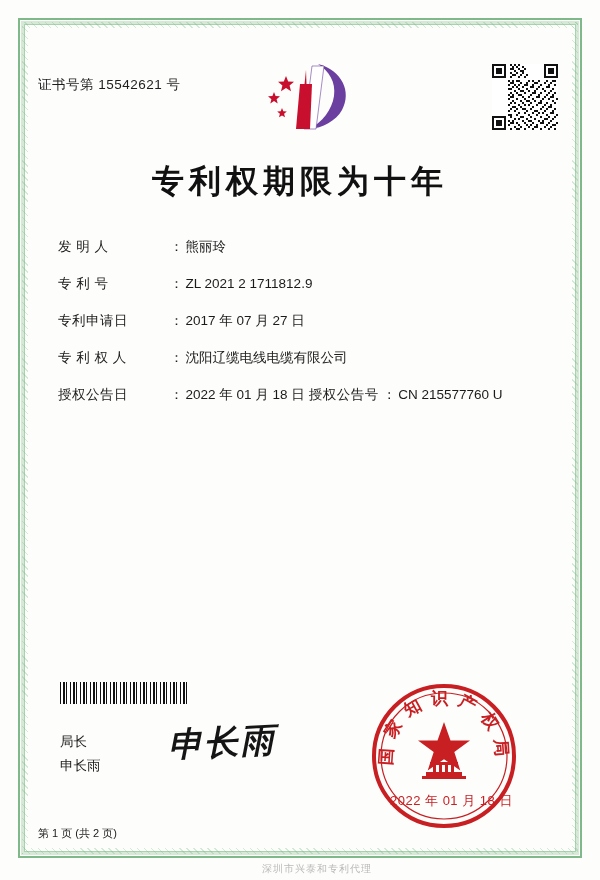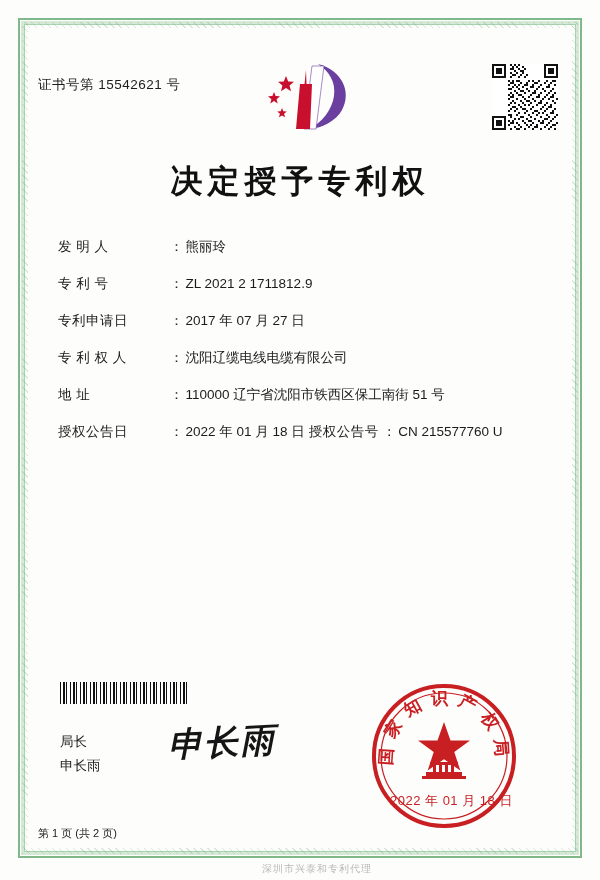--- a/index.html
+++ b/index.html
@@ -439,21 +439,21 @@
             <rect x="12" y="32" width="2" height="1"></rect>
             <rect x="16" y="32" width="1" height="1"></rect>
             <rect x="20" y="32" width="1" height="1"></rect>
             <rect x="24" y="32" width="1" height="1"></rect>
             <rect x="28" y="32" width="1" height="1"></rect>
             <rect x="31" y="32" width="1" height="1"></rect>
         </g>
       </svg>
     </div>
 
-    <div class="title">决定授予专利权</div>
+    <div class="title">专利权期限为十年</div>
 
     <div class="fields">
 
 
       <div class="field-row">
         <span class="field-label">发 明 人</span>
         <span class="field-colon">：</span>
         <span class="field-value">熊丽玲</span>
       </div>
 
@@ -468,25 +468,20 @@
         <span class="field-colon">：</span>
         <span class="field-value">2017 年 07 月 27 日</span>
       </div>
 
       <div class="field-row">
         <span class="field-label">专 利 权 人</span>
         <span class="field-colon">：</span>
         <span class="field-value">沈阳辽缆电线电缆有限公司</span>
       </div>
 
-      <div class="field-row">
-        <span class="field-label">地 址</span>
-        <span class="field-colon">：</span>
-        <span class="field-value">110000 辽宁省沈阳市铁西区保工南街 51 号</span>
-      </div>
 
       <div class="field-row">
         <span class="field-label">授权公告日</span>
         <span class="field-colon">：</span>
         <span class="field-value">2022 年 01 月 18 日</span>
         <span class="sec-label">授权公告号</span>
         <span class="field-colon">：</span>
         <span class="field-value">CN 215577760 U</span>
       </div>
 

